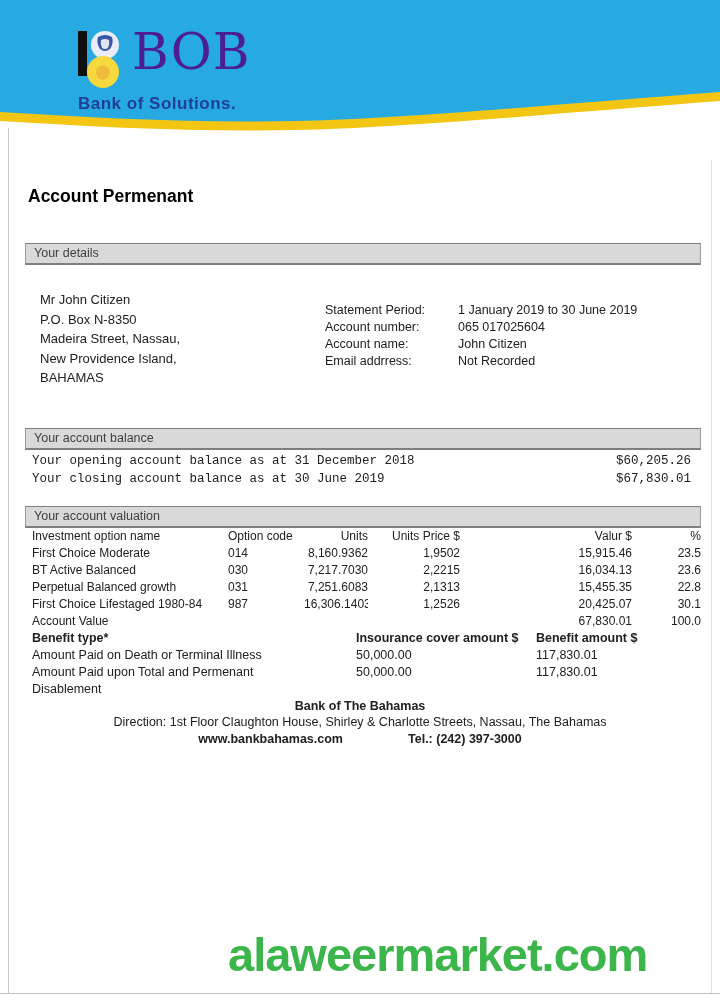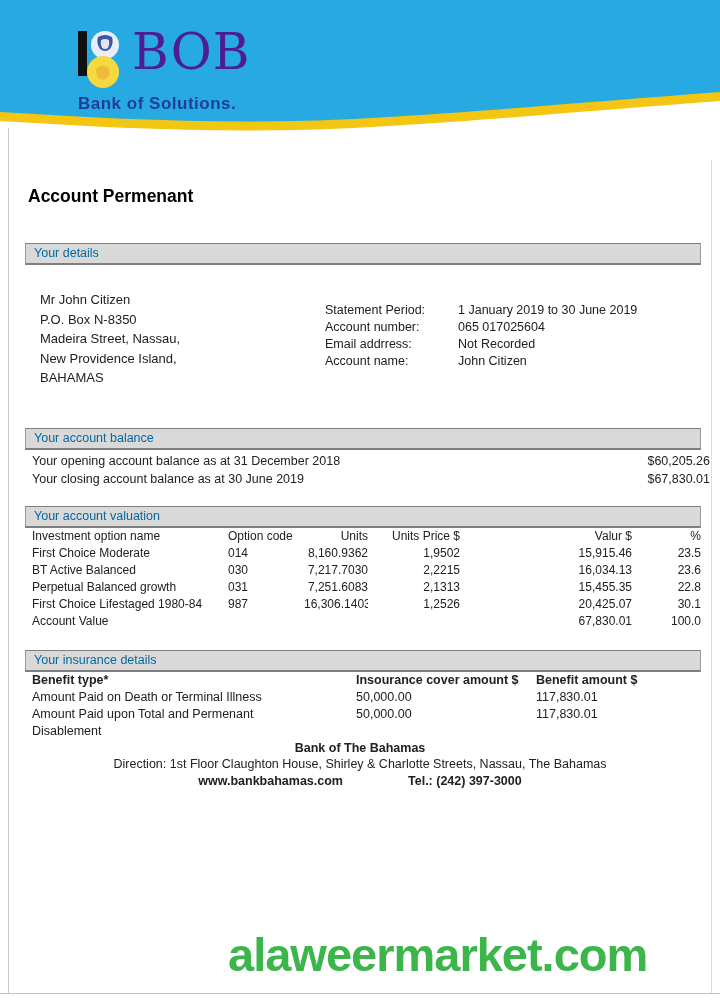--- a/index.html
+++ b/index.html
@@ -37,37 +37,37 @@
   }
 
   
   .section-bar {
     margin: 0 19px 0 25px;
     height: 22px; line-height: 18px;
     background: #D9D9D9;
     border: 1px solid #9a9a9a;
     border-top-color: #7f7f7f;
     border-bottom: 2px solid #7f7f7f;
-    font-size: 12.5px; color: #0369a1;
+    font-size: 12.5px; color: #404040;
     padding-left: 8px;
   }
   .bar-details   { margin-top: 36px; }
   .bar-balance   { margin-top: 40px; }
   .bar-valuation { margin-top: 18px; }
   .bar-insurance { margin-top: 20px; }
 
   
   .details-row { display: flex; margin-top: 25px; }
   .address { margin-left: 40px; width: 285px; font-size: 13px; line-height: 19.5px; }
   .fields { padding-top: 12px; font-size: 12.5px; }
   .frow { display: flex; line-height: 17px; }
   .flabel { width: 133px; }
 
   
-  .balance-rows { margin: 2px 10px 0 25px; }
+  .balance-rows { margin: 2px 29px 0 25px; font-family: Liberation Mono, monospace; }
   .brow { display: flex; justify-content: space-between; line-height: 18px; font-size: 12.5px; }
   .brow .blabel { padding-left: 7px; }
 
   
   table.valuation {
     margin-left: 32px; border-collapse: collapse; table-layout: fixed;
     font-size: 12px; width: 669px;
   }
   table.valuation td { height: 17px; line-height: 17px; overflow: hidden; white-space: nowrap; }
   .v-c1 { width: 196px; text-align: left; }
@@ -145,26 +145,26 @@
     <div class="fields">
       <div class="frow">
         <div class="flabel">Statement Period:</div>
         <div class="fvalue">1 January 2019 to 30 June 2019</div>
       </div>
       <div class="frow">
         <div class="flabel">Account number:</div>
         <div class="fvalue">065 017025604</div>
       </div>
       <div class="frow">
+        <div class="flabel">Account name:</div>
+        <div class="fvalue">John Citizen</div>
+      </div>
+      <div class="frow">
         <div class="flabel">Email addrress:</div>
         <div class="fvalue">Not Recorded</div>
-      </div>
-      <div class="frow">
-        <div class="flabel">Account name:</div>
-        <div class="fvalue">John Citizen</div>
       </div>
     </div>
   </div>
 
   <div class="section-bar bar-balance">Your account balance</div>
   <div class="balance-rows">
     <div class="brow">
       <span class="blabel">Your opening account balance as at 31 December 2018</span>
       <span class="bvalue">$60,205.26</span>
     </div>
@@ -221,21 +221,20 @@
       <td class="v-c1">Account Value</td>
       <td class="v-c2"></td>
       <td class="v-c3"></td>
       <td class="v-c4"></td>
       <td class="v-c5">67,830.01</td>
       <td class="v-c6">100.0</td>
     </tr>
   </tbody>
     </table>
 
-  <div class="section-bar bar-insurance">Your insurance details</div>
   <table class="insurance">
     <tbody>
         <tr class="i-head">
       <td class="i-c1">Benefit type*</td>
       <td class="i-c2">Insourance cover amount $</td>
       <td class="i-c3">Benefit amount $</td>
     </tr>
     <tr>
       <td class="i-c1">Amount Paid on Death or Terminal Illness</td>
       <td class="i-c2">50,000.00</td>

